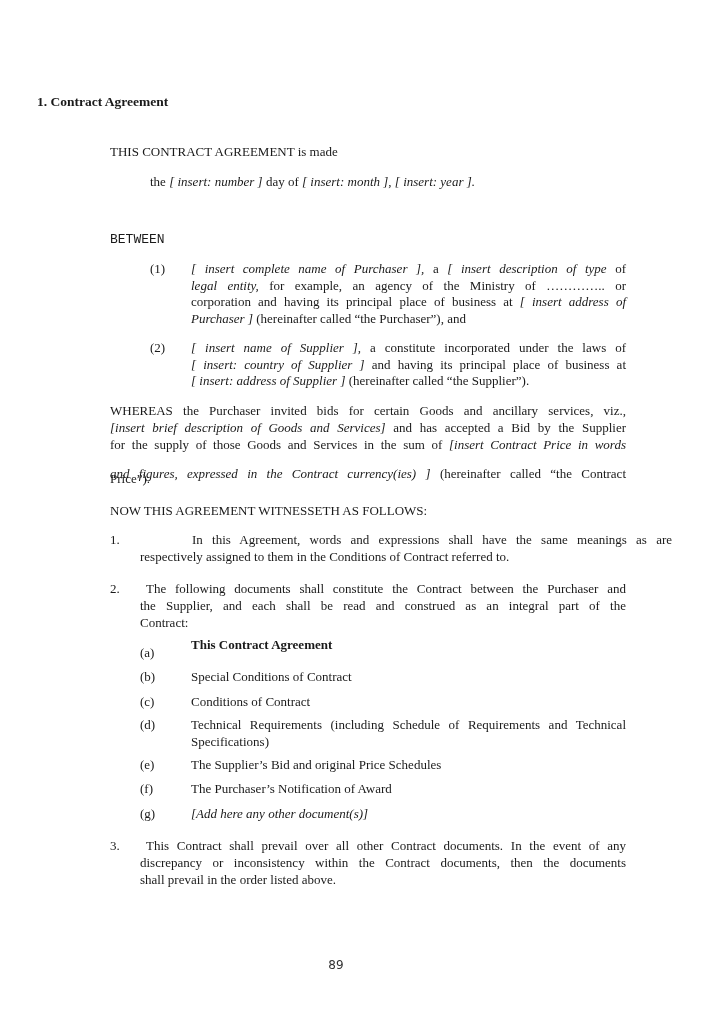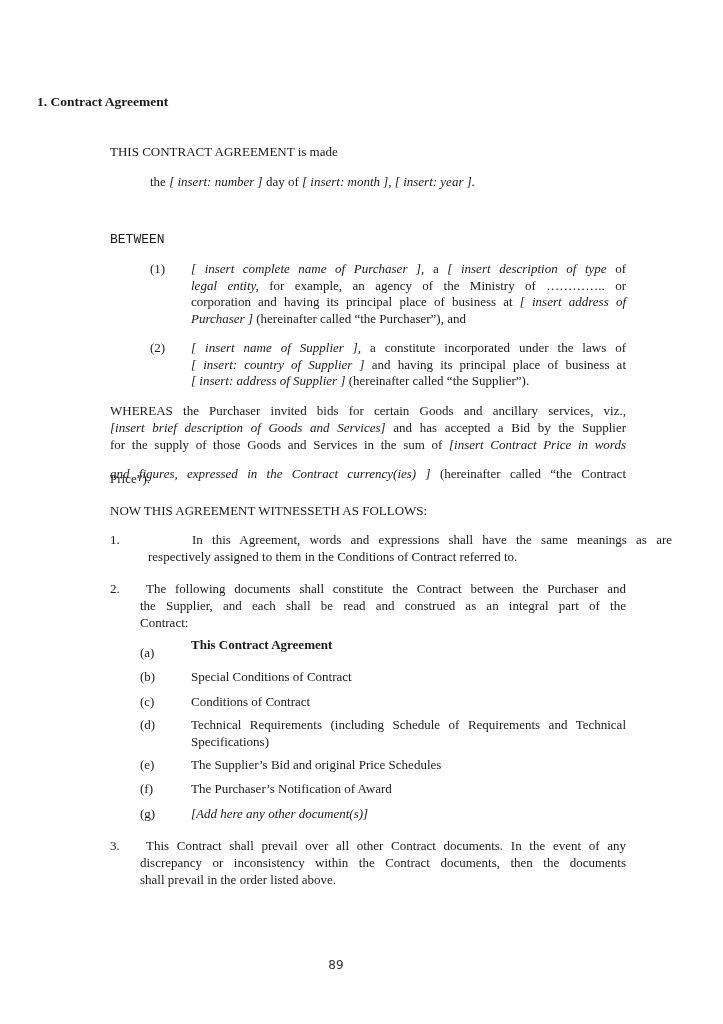--- a/index.html
+++ b/index.html
@@ -48,21 +48,21 @@
 <div class="abs line" style="top: 339px; left: 191px; width: 435px; text-align: justify; text-align-last: justify;"><i>[ insert name of Supplier ],</i><span> a constitute incorporated under the laws of</span></div>
 <div class="abs line" style="top: 355.7px; left: 191px; width: 435px; text-align: justify; text-align-last: justify;"><i>[ insert:  country of Supplier ]</i><span> and having its principal place of business at</span></div>
 <div class="abs line" style="top: 372.4px; left: 191px; width: 435px;"><i>[ insert:  address of Supplier ]</i><span> (hereinafter called “the Supplier”).</span></div>
 <div class="abs line" style="top: 402px; left: 110px; width: 516px; text-align: justify; text-align-last: justify;"><span>WHEREAS the Purchaser invited bids for certain Goods and ancillary services, viz.,</span></div>
 <div class="abs line" style="top: 419px; left: 110px; width: 516px; text-align: justify; text-align-last: justify;"><i>[insert brief description of Goods and Services]</i><span> and has accepted a Bid by the Supplier</span></div>
 <div class="abs line" style="top: 436px; left: 110px; width: 516px; text-align: justify; text-align-last: justify;"><span>for the supply of those Goods and Services in the sum of </span><i>[insert Contract Price in words</i></div>
 <div class="abs line" style="top: 465px; left: 110px; width: 516px; text-align: justify; text-align-last: justify;"><i>and figures, expressed in the Contract currency(ies) ]</i><span> (hereinafter called “the Contract</span></div>
 <div class="abs line" style="top: 470px; left: 110px; width: 516px;"><span>Price”).</span></div>
 <div class="abs line" style="left: 110px; top: 531px;">1.</div>
 <div class="abs line" style="top: 531px; left: 152px; width: 480px; text-align: justify; text-align-last: justify; margin-left: 40px;">In this Agreement, words and expressions shall have the same meanings as are</div>
-<div class="abs line" style="top: 547.8px; left: 140px; width: 486px; margin-left: 8px;">respectively assigned to them in the Conditions of Contract referred to.</div>
+<div class="abs line" style="top: 547.8px; left: 140px; width: 486px;">respectively assigned to them in the Conditions of Contract referred to.</div>
 <div class="abs line" style="left: 110px; top: 580px;">2.</div>
 <div class="abs line" style="top: 580px; left: 146px; width: 480px; text-align: justify; text-align-last: justify;">The following documents shall constitute the Contract between the Purchaser and</div>
 <div class="abs line" style="top: 596.8px; left: 140px; width: 486px; text-align: justify; text-align-last: justify;">the Supplier, and each shall be read and construed as an integral part of the</div>
 <div class="abs line" style="top: 613.6px; left: 140px; width: 486px;">Contract:</div>
 <div class="abs line" style="left: 110px; top: 837px;">3.</div>
 <div class="abs line" style="top: 837px; left: 146px; width: 480px; text-align: justify; text-align-last: justify;">This Contract shall prevail over all other Contract documents. In the event of any</div>
 <div class="abs line" style="top: 853.8px; left: 140px; width: 486px; text-align: justify; text-align-last: justify;">discrepancy or inconsistency within the Contract documents, then the documents</div>
 <div class="abs line" style="top: 870.6px; left: 140px; width: 486px; font-family: Liberation Serif, serif;">shall prevail in the order listed above.</div>
 <div class="abs line" style="left: 140px; top: 644px;">(a)</div>
 <div class="abs line" style="left: 191px; top: 636px; width: 435px; font-weight: bold;">This Contract Agreement</div>

